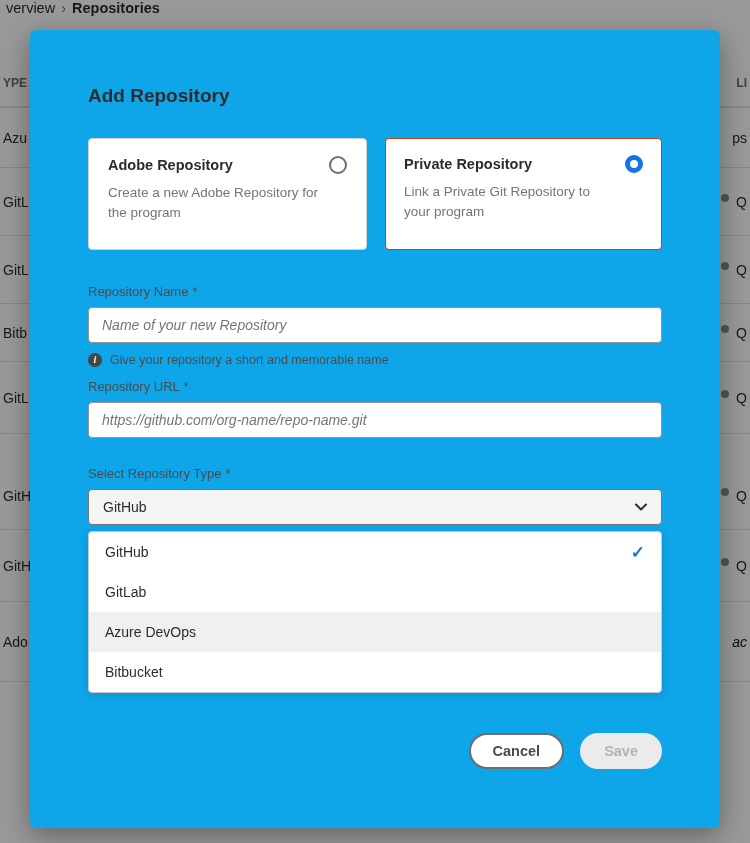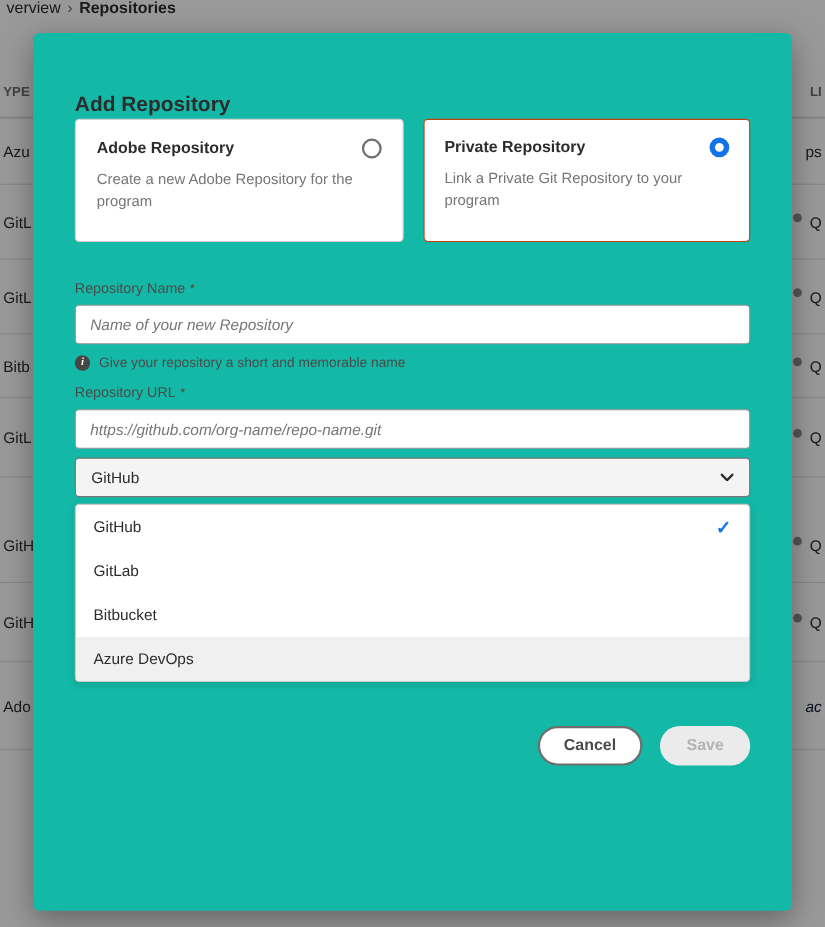--- a/index.html
+++ b/index.html
@@ -34,32 +34,32 @@
   .status-dot { width: 8px; height: 8px; border-radius: 50%; background: #8e8e8e; display: inline-block; }
   .bg-italic { font-style: italic; color: #0f172a; }
 
   
   .overlay { position: absolute; inset: 0; background: rgba(0,0,0,0.40); }
 
   
   .modal {
     position: absolute; left: 30px; top: 30px;
     width: 690px; height: 798px;
-    background: #14b8a6; border-radius: 6px;
+    background: #0ea5e9; border-radius: 6px;
     box-shadow: 0 8px 28px rgba(0,0,0,0.35);
-    padding: 0 38px;
+    padding: 0 58px;
   }
   .modal-title {
     margin-top: 54px;
     font-size: 19px; font-weight: bold; color: #2c2c2c;
     line-height: 24px;
   }
 
   
-  .cards { display: flex; gap: 18px; }
+  .cards { display: flex; gap: 18px; margin-top: 30px; }
   .card {
     flex: 1; height: 112px;
     border: 1px solid #cfcfcf; border-radius: 4px;
     padding: 17px 19px; cursor: pointer; background: #fff;
   }
   .card.selected { border: 1px solid #c2410c; padding: 16px 18px; }
   .card-head { display: flex; justify-content: space-between; align-items: center; }
   .card-title { font-size: 14.5px; font-weight: bold; color: #2c2c2c; }
   .radio {
     width: 18px; height: 18px; border-radius: 50%;
@@ -240,42 +240,45 @@
     <span>Give your repository a short and memorable name</span>
   </div>
 
   
   <div class="field-label mt-url">
     <span>Repository URL</span><span class="req">*</span>
   </div>
   <input class="text-input" type="text" placeholder="https://github.com/org-name/repo-name.git" style="">
 
   
+  <div class="field-label mt-type">
+    <span>Select Repository Type</span><span class="req">*</span>
+  </div>
   <div class="picker">
     <span>GitHub</span>
     <span class="chevron">
       <svg width="12" height="8" viewBox="0 0 12 8">
           <path d="M1 1.5 L6 6.5 L11 1.5" fill="none" stroke="#2c2c2c" stroke-width="2" stroke-linecap="round" stroke-linejoin="round"></path>
         </svg>
     </span>
   </div>
 
   <div class="dropdown">
     <div class="option">
       <span>GitHub</span>
       <span class="check">✓</span>
     </div>
     <div class="option">
       <span>GitLab</span>
     </div>
+    <div class="option highlighted">
+      <span>Azure DevOps</span>
+    </div>
     <div class="option">
       <span>Bitbucket</span>
-    </div>
-    <div class="option highlighted">
-      <span>Azure DevOps</span>
     </div>
   </div>
 
   
   <div class="actions">
     <button class="btn btn-cancel">Cancel</button>
     <button class="btn btn-save" disabled="">Save</button>
   </div>
 </div>
 

